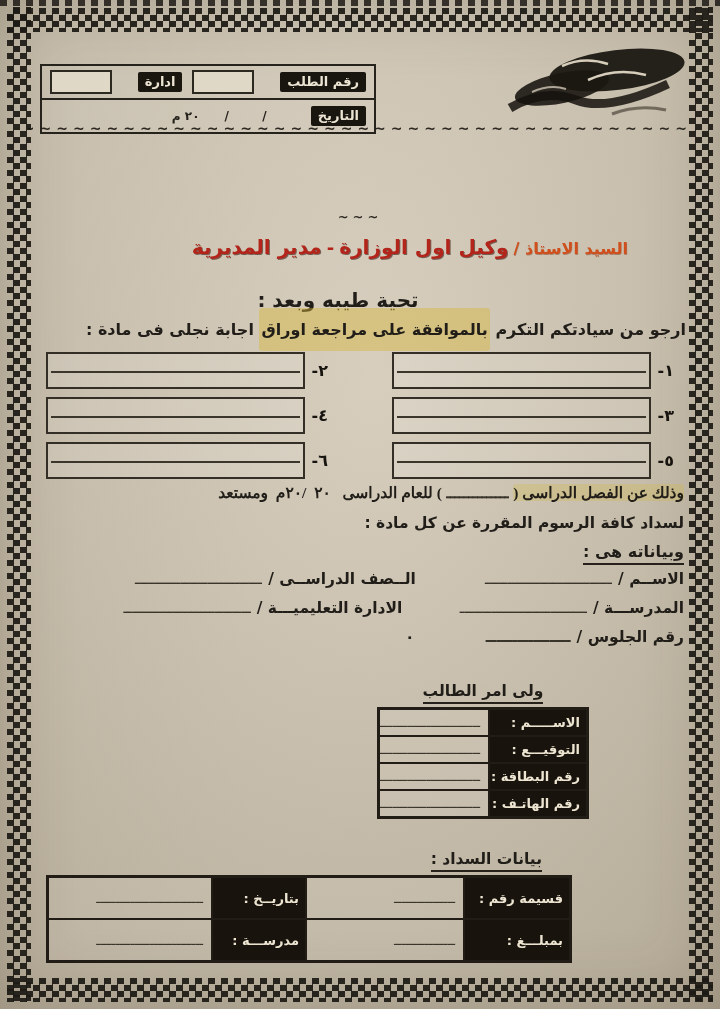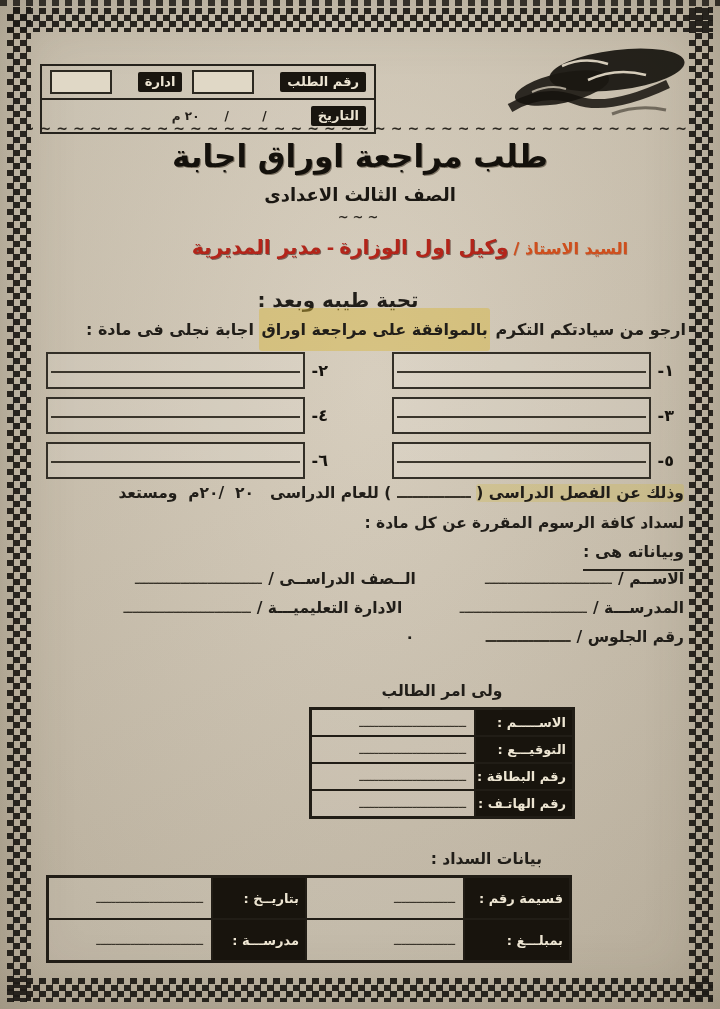--- a/index.html
+++ b/index.html
@@ -55,37 +55,37 @@
   .hl{background:rgba(214,182,58,.45);border-radius:3px;padding:12px 2px;}
   .hl2{background:rgba(210,185,70,.30);border-radius:3px;}
 
   
   .subjects{top:352px;left:46px;right:46px;display:grid;grid-template-columns:1fr 1fr;column-gap:64px;row-gap:8px;}
   .subject{display:flex;align-items:center;gap:7px;}
   .subj-num{font-weight:bold;font-size:16px;color:#17140f;}
   .sbox{flex:1;height:33px;border:2.5px solid #332f27;position:relative;background:rgba(255,255,255,.12);}
   .sbox::after{content:"";position:absolute;left:3px;right:3px;top:50%;border-top:2px solid #3b362c;}
 
-  .term-line{top:484px;right:0;left:0;text-align:right;padding-right:36px;font-weight:bold;font-size:15.5px;}
+  .term-line{top:484px;right:0;left:0;text-align:right;padding-right:36px;font-weight:bold;font-size:15.5px;font-family:Liberation Serif, serif;}
   .pre{white-space:pre;}
   .fees-line{top:514px;right:0;left:0;text-align:right;padding-right:36px;font-weight:bold;font-size:15.5px;margin-left:24px;}
   .details-header{top:542px;right:0;left:0;text-align:right;padding-right:36px;font-weight:bold;font-size:16px;}
-  .u{border-bottom:2.5px solid #26221b;padding-bottom:8px;}
+  .u{border-bottom:2.5px solid #26221b;padding-bottom:2px;}
 
   .detail-line{right:0;left:0;display:flex;align-items:flex-end;padding-right:36px;padding-left:72px;font-weight:bold;font-size:15.5px;gap:6px;}
   .dl1{top:570px;} .dl2{top:599px;} .dl3{top:628px;}
   .fill{flex:1 1 0;overflow:hidden;white-space:nowrap;color:#39342a;font-weight:normal;}
   .fill-short{flex:0 0 150px;overflow:hidden;white-space:nowrap;color:#39342a;}
   .fill-inline{display:inline-block;max-width:110px;overflow:hidden;white-space:nowrap;vertical-align:bottom;color:#39342a;}
   .spacer{flex:1 1 0;}
 
   .closing{top:657px;left:0;right:0;text-align:center;font-weight:bold;font-size:15.5px;color:#17140f;}
 
   
-  .guardian{top:682px;right:145px;width:266px;}
+  .guardian{top:682px;right:131px;width:212px;}
   .g-header{text-align:center;font-weight:bold;font-size:15.5px;margin-bottom:7px;}
   table{border-collapse:collapse;table-layout:fixed;width:100%;}
   td{border:2px solid #211d16;}
   td.lbl{background:#18140d;color:#ede5d2;font-weight:bold;font-size:13px;padding:5px 6px;white-space:nowrap;overflow:hidden;}
   td.val{padding:5px 8px;font-size:13px;color:#3a352b;white-space:nowrap;overflow:hidden;background:rgba(255,255,255,.07);}
   .g-table{border:3px solid #211d16;}
   .gw-lbl{width:84px;}
 
   
   .payment-header{top:850px;right:178px;font-weight:bold;font-size:15.5px;}
@@ -125,22 +125,20 @@
       <path d="M18 66 q 34 -20 66 -8 t 92 -16" stroke="#15120d" stroke-width="9" fill="none" opacity="0.85"></path>
       <path d="M70 24 q 22 -10 46 -2" stroke="#d6cdbb" stroke-width="2.5" fill="none"></path>
       <path d="M96 38 q 28 -13 58 -5" stroke="#d6cdbb" stroke-width="2.5" fill="none"></path>
       <path d="M40 50 q 18 -8 34 -3" stroke="#cfc6b4" stroke-width="2" fill="none" opacity="0.8"></path>
       <path d="M120 72 q 26 -10 54 -4" stroke="#2a251c" stroke-width="3" fill="none" opacity="0.55"></path>
     </svg>
   </div>
 
   <div class="abs wave-row">~~~~~~~~~~~~~~~~~~~~~~~~~~~~~~~~~~~~~~~~~~~~</div>
 
-  <h1 class="abs title">طلب مراجعة اوراق اجابة</h1>
-  <div class="abs subtitle">الصف الثالث الاعدادى</div>
   <div class="abs wave-small">~~~</div>
 
   <div class="abs salutation">
     <span class="sal-prefix">السيد الاستاذ /</span>
     <span class="sal-name">وكيل اول الوزارة</span>
     <span class="sal-sep">-</span>
     <span class="sal-name">مدير المديرية</span>
   </div>
 
   <div class="abs greeting">تحية طيبه وبعد :</div>

